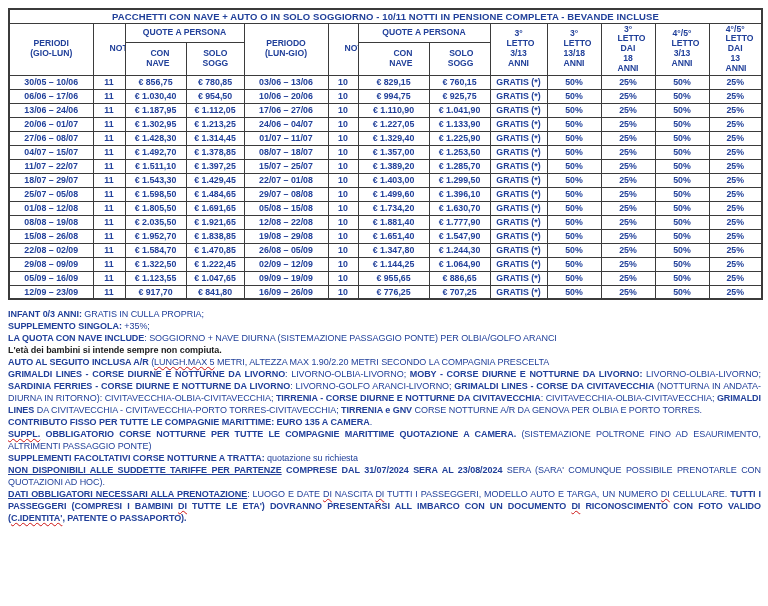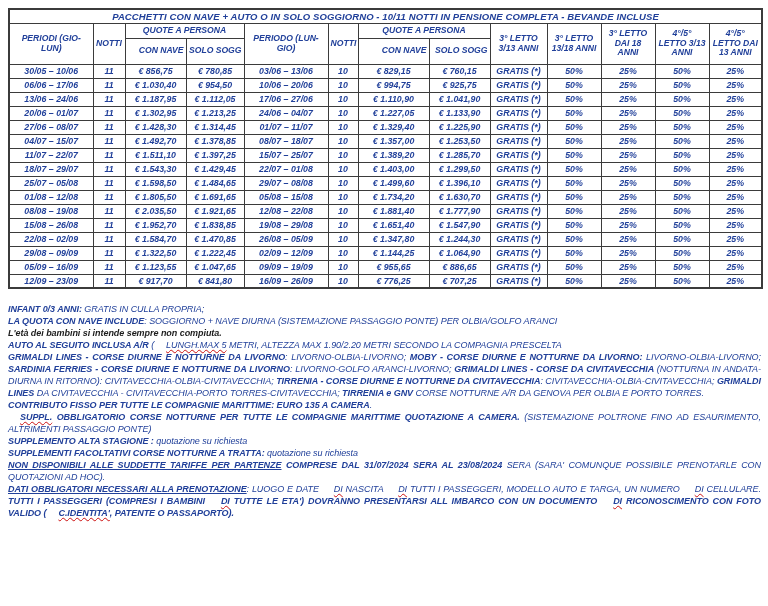--- a/index.html
+++ b/index.html
@@ -2,61 +2,60 @@
 <html><head>
 <meta charset="utf-8">
 <style>
   * { box-sizing: border-box; }
   html, body { margin: 0; padding: 0; background: #ffffff; }
   body {
     width: 768px; height: 606px; overflow: hidden;
     font-family: "Liberation Sans", sans-serif;
     -webkit-font-smoothing: antialiased;
   }
-  .page { padding: 8px 7px 0 8px; font-style: italic; }
+  .page { padding: 8px 7px 0 8px; }
 
   table.price {
     width: 753px; border-collapse: collapse; table-layout: fixed;
     border: 2px solid #3b3b3b;
     color: #21409a;
   }
   table.price th, table.price td {
     border: 1px solid #3b3b3b;
     font-weight: bold;
     text-align: center;
     vertical-align: middle;
     padding: 0 1px;
     overflow: hidden;
     white-space: nowrap;
   }
   th.tbl-title {
     font-size: 9.5px; height: 14px; letter-spacing: 0.1px;
     white-space: nowrap;
   }
   thead th.colhead {
-    font-size: 8.6px; line-height: 1.15; white-space: normal; padding: 1px 2px; margin-top: 48px;
+    font-size: 8.6px; line-height: 1.15; white-space: normal; padding: 1px 16px; margin-top: 48px;
   }
   tr.subhead th { height: 26px; text-align: right; }
   tr.grouphead th.qap { height: 15px; }
   tbody td { font-size: 8.8px; height: 14px; line-height: 12px; }
 
-  .notes { margin-top: 14px; width: 753px; color: #21409a; }
+  .notes { margin-top: 8px; width: 753px; color: #21409a; }
   .note-line {
     font-size: 9px; line-height: 12px; text-align: justify;
     letter-spacing: -0.05px;
   }
   .seg-b { font-weight: bold; }
   .seg-u { text-decoration: underline; }
   .seg-w {
     text-decoration: underline;
     text-decoration-style: wavy;
     text-decoration-color: #cc1111;
     text-decoration-thickness: 1px;
     text-underline-offset: 1px;
-    padding-left: 12px;
   }
   .seg-b.seg-u { text-decoration: underline; }
   .seg-k { color: #1c1c1c; }
 </style>
 </head>
 <body>
 
 <div class="page">
 
   <table class="price">
@@ -338,25 +337,25 @@
           <td>50%</td>
           <td>25%</td>
           <td>50%</td>
           <td>25%</td>
         </tr>
       </tbody>
   </table>
 
   <div class="notes" id="notes">
       <div class="note-line"><span class="seg seg-b">INFANT 0/3 ANNI: </span><span class="seg">GRATIS IN CULLA PROPRIA;</span></div>
+      <div class="note-line"><span class="seg seg-b">SUPPLEMENTO SINGOLA: </span><span class="seg">+35%;</span></div>
       <div class="note-line"><span class="seg seg-b">LA QUOTA CON NAVE INCLUDE</span><span class="seg">: SOGGIORNO + NAVE DIURNA (SISTEMAZIONE PASSAGGIO PONTE) PER OLBIA/GOLFO ARANCI</span></div>
       <div class="note-line"><span class="seg seg-b seg-k">L'età dei bambini si intende sempre non compiuta.</span></div>
       <div class="note-line"><span class="seg seg-b">AUTO AL SEGUITO INCLUSA A/R </span><span class="seg">(</span><span class="seg seg-w">LUNGH.MAX 5</span><span class="seg"> METRI, ALTEZZA MAX 1.90/2.20 METRI SECONDO LA COMPAGNIA PRESCELTA</span></div>
       <div class="note-line"><span class="seg seg-b">GRIMALDI LINES - CORSE DIURNE E NOTTURNE DA LIVORNO</span><span class="seg">: LIVORNO-OLBIA-LIVORNO; </span><span class="seg seg-b">MOBY - CORSE DIURNE E NOTTURNE DA LIVORNO:</span><span class="seg"> LIVORNO-OLBIA-LIVORNO; </span><span class="seg seg-b">SARDINIA FERRIES - CORSE DIURNE E NOTTURNE DA LIVORNO</span><span class="seg">: LIVORNO-GOLFO ARANCI-LIVORNO; </span><span class="seg seg-b">GRIMALDI LINES - CORSE DA CIVITAVECCHIA </span><span class="seg">(NOTTURNA IN ANDATA-DIURNA IN RITORNO): CIVITAVECCHIA-OLBIA-CIVITAVECCHIA; </span><span class="seg seg-b">TIRRENIA - CORSE DIURNE E NOTTURNE DA CIVITAVECCHIA</span><span class="seg">: CIVITAVECCHIA-OLBIA-CIVITAVECCHIA; </span><span class="seg seg-b">GRIMALDI LINES</span><span class="seg"> DA CIVITAVECCHIA - CIVITAVECCHIA-PORTO TORRES-CIVITAVECCHIA; </span><span class="seg seg-b">TIRRENIA e GNV</span><span class="seg"> CORSE NOTTURNE A/R DA GENOVA PER OLBIA E PORTO TORRES.</span></div>
       <div class="note-line"><span class="seg seg-b">CONTRIBUTO FISSO PER TUTTE LE COMPAGNIE MARITTIME: EURO 135 A CAMERA</span><span class="seg">.</span></div>
       <div class="note-line"><span class="seg seg-b seg-w">SUPPL.</span><span class="seg seg-b"> OBBLIGATORIO CORSE NOTTURNE PER TUTTE LE COMPAGNIE MARITTIME QUOTAZIONE A CAMERA.</span><span class="seg">  (SISTEMAZIONE POLTRONE FINO AD ESAURIMENTO, ALTRIMENTI PASSAGGIO PONTE)</span></div>
-      <div class="note-line"><span class="seg seg-b">SUPPLEMENTO ALTA STAGIONE : </span><span class="seg">quotazione su richiesta</span></div>
       <div class="note-line"><span class="seg seg-b">SUPPLEMENTI FACOLTATIVI CORSE NOTTURNE A TRATTA: </span><span class="seg">quotazione su richiesta</span></div>
       <div class="note-line"><span class="seg seg-b seg-u">NON DISPONIBILI ALLE SUDDETTE TARIFFE PER PARTENZE</span><span class="seg seg-b"> COMPRESE DAL 31/07/2024 SERA AL 23/08/2024</span><span class="seg"> SERA (SARA' COMUNQUE POSSIBILE PRENOTARLE CON QUOTAZIONI AD HOC).</span></div>
       <div class="note-line"><span class="seg seg-b seg-u">DATI OBBLIGATORI NECESSARI ALLA PRENOTAZIONE</span><span class="seg">: LUOGO E DATE </span><span class="seg seg-w">DI</span><span class="seg"> NASCITA </span><span class="seg seg-w">DI</span><span class="seg"> TUTTI I PASSEGGERI, MODELLO AUTO E TARGA, UN NUMERO </span><span class="seg seg-w">DI</span><span class="seg"> CELLULARE.</span><span class="seg seg-b"> TUTTI I PASSEGGERI (COMPRESI I BAMBINI </span><span class="seg seg-b seg-w">DI</span><span class="seg seg-b"> TUTTE LE ETA') DOVRANNO PRESENTARSI ALL IMBARCO CON UN DOCUMENTO </span><span class="seg seg-b seg-w">DI</span><span class="seg seg-b"> RICONOSCIMENTO CON FOTO VALIDO (</span><span class="seg seg-b seg-w">C.IDENTITA'</span><span class="seg seg-b">, PATENTE O PASSAPORTO).</span></div>
     </div>
 
 </div>
 
 </body></html>

